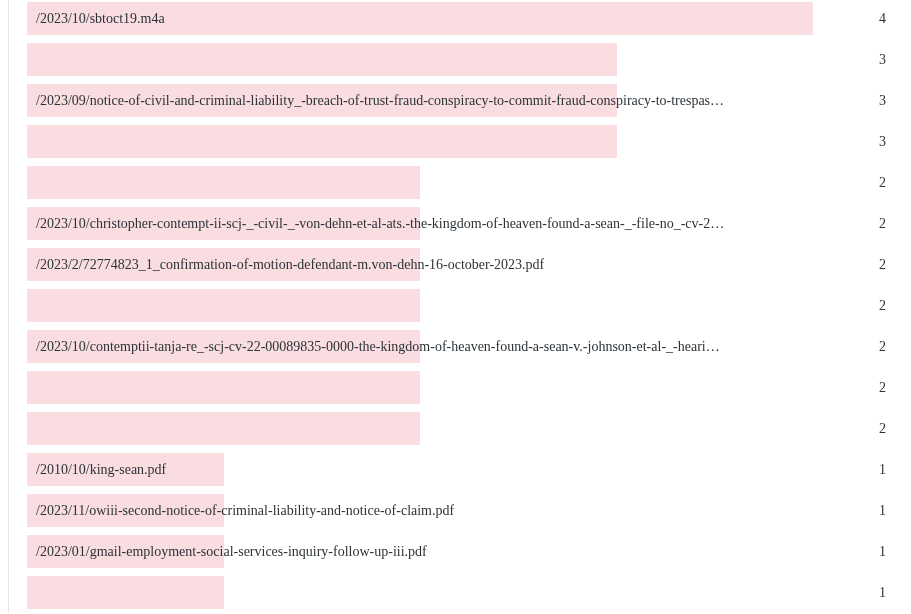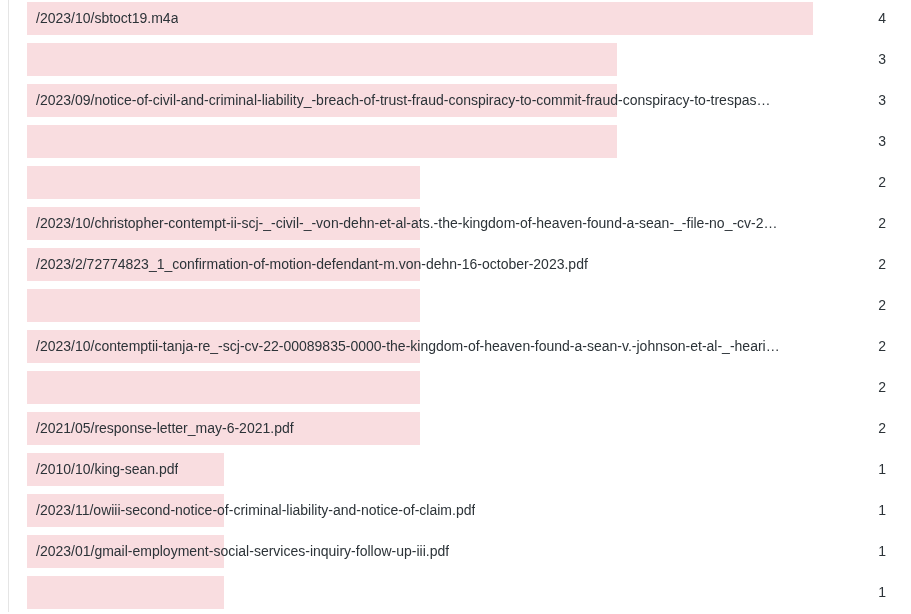--- a/index.html
+++ b/index.html
@@ -19,20 +19,21 @@
     margin-left: 8px;
     border-left: 1px solid var(--line, #e5e5e5);
     padding-top: 2px;
     height: 612px;
     box-sizing: border-box;
   }
   .row {
     position: relative;
     height: 35px;
     margin-bottom: 6px;
+    font-family: Liberation Serif, serif;
   }
   .bar {
     position: absolute;
     left: 18px;
     top: 0;
     height: 33px;
     background: var(--bar, #f9dde0);
   }
   .label {
     position: absolute;
@@ -97,21 +98,20 @@
     <div class="bar" style="width: 393px;"></div>
     <span class="label">/2023/10/contemptii-tanja-re_-scj-cv-22-00089835-0000-the-kingdom-of-heaven-found-a-sean-v.-johnson-et-al-_-heari…</span>
     <span class="count">2</span>
   </div>
     <div class="row">
     <div class="bar" style="width: 393px;"></div>
     <span class="count">2</span>
   </div>
     <div class="row">
     <div class="bar" style="width: 393px;"></div>
-    <span class="label">/2021/05/response-letter_may-6-2021.pdf</span>
     <span class="count">2</span>
   </div>
     <div class="row">
     <div class="bar" style="width: 197px;"></div>
     <span class="label">/2010/10/king-sean.pdf</span>
     <span class="count">1</span>
   </div>
     <div class="row">
     <div class="bar" style="width: 197px;"></div>
     <span class="label">/2023/11/owiii-second-notice-of-criminal-liability-and-notice-of-claim.pdf</span>

